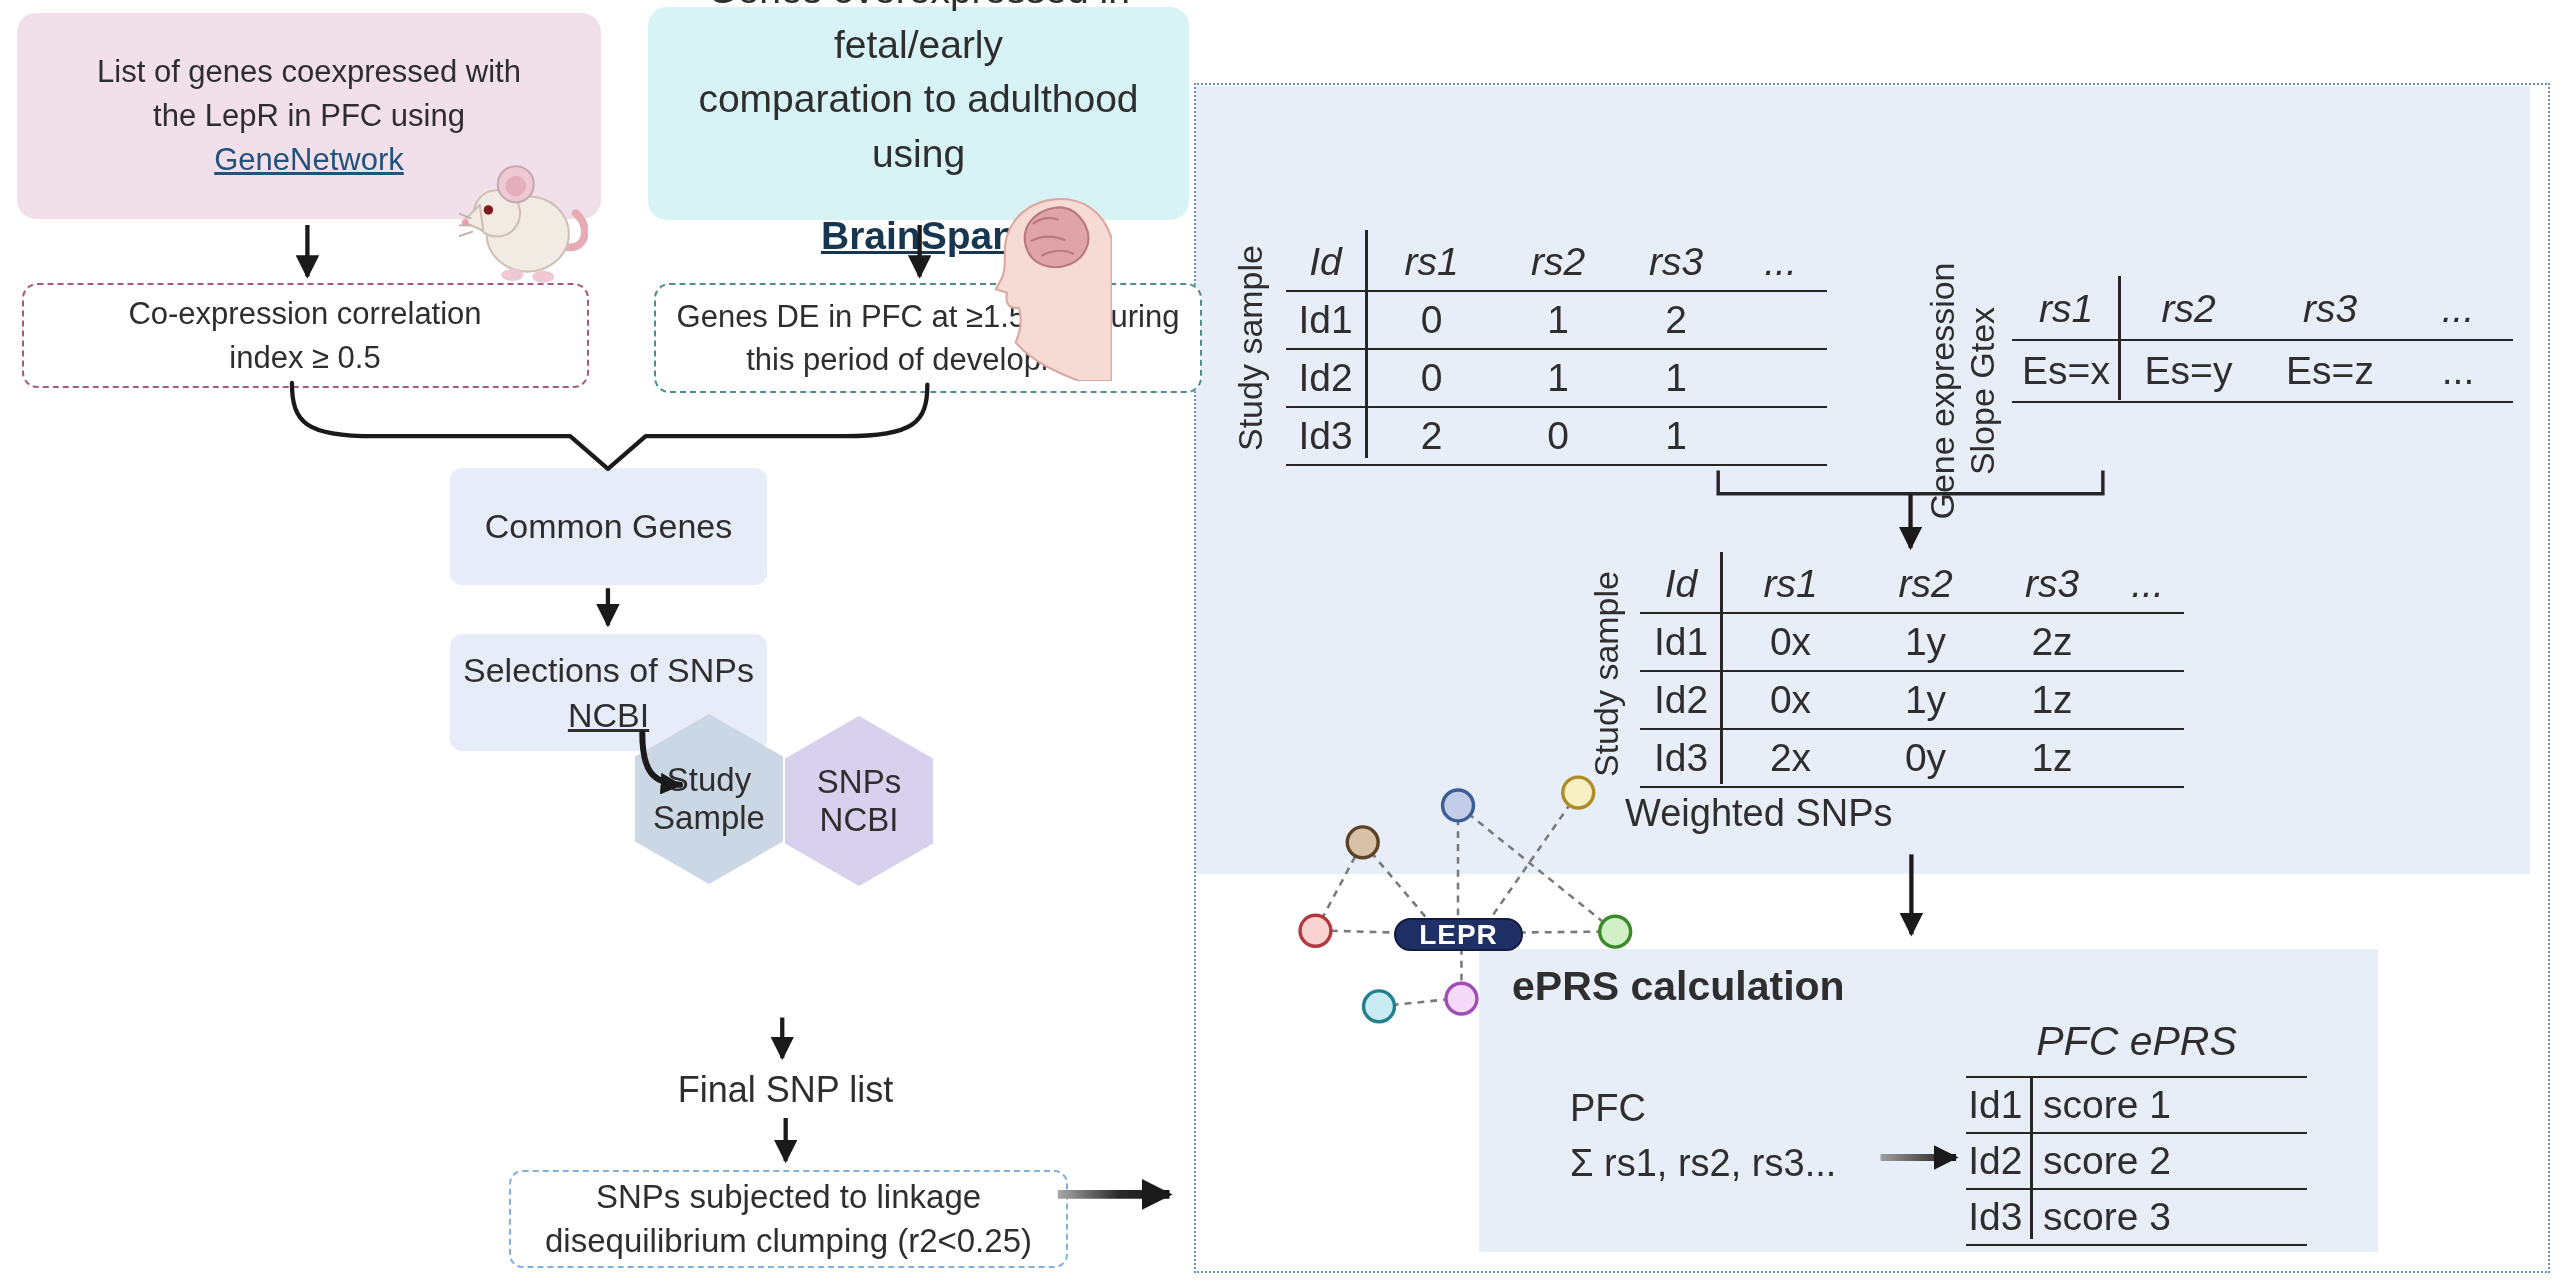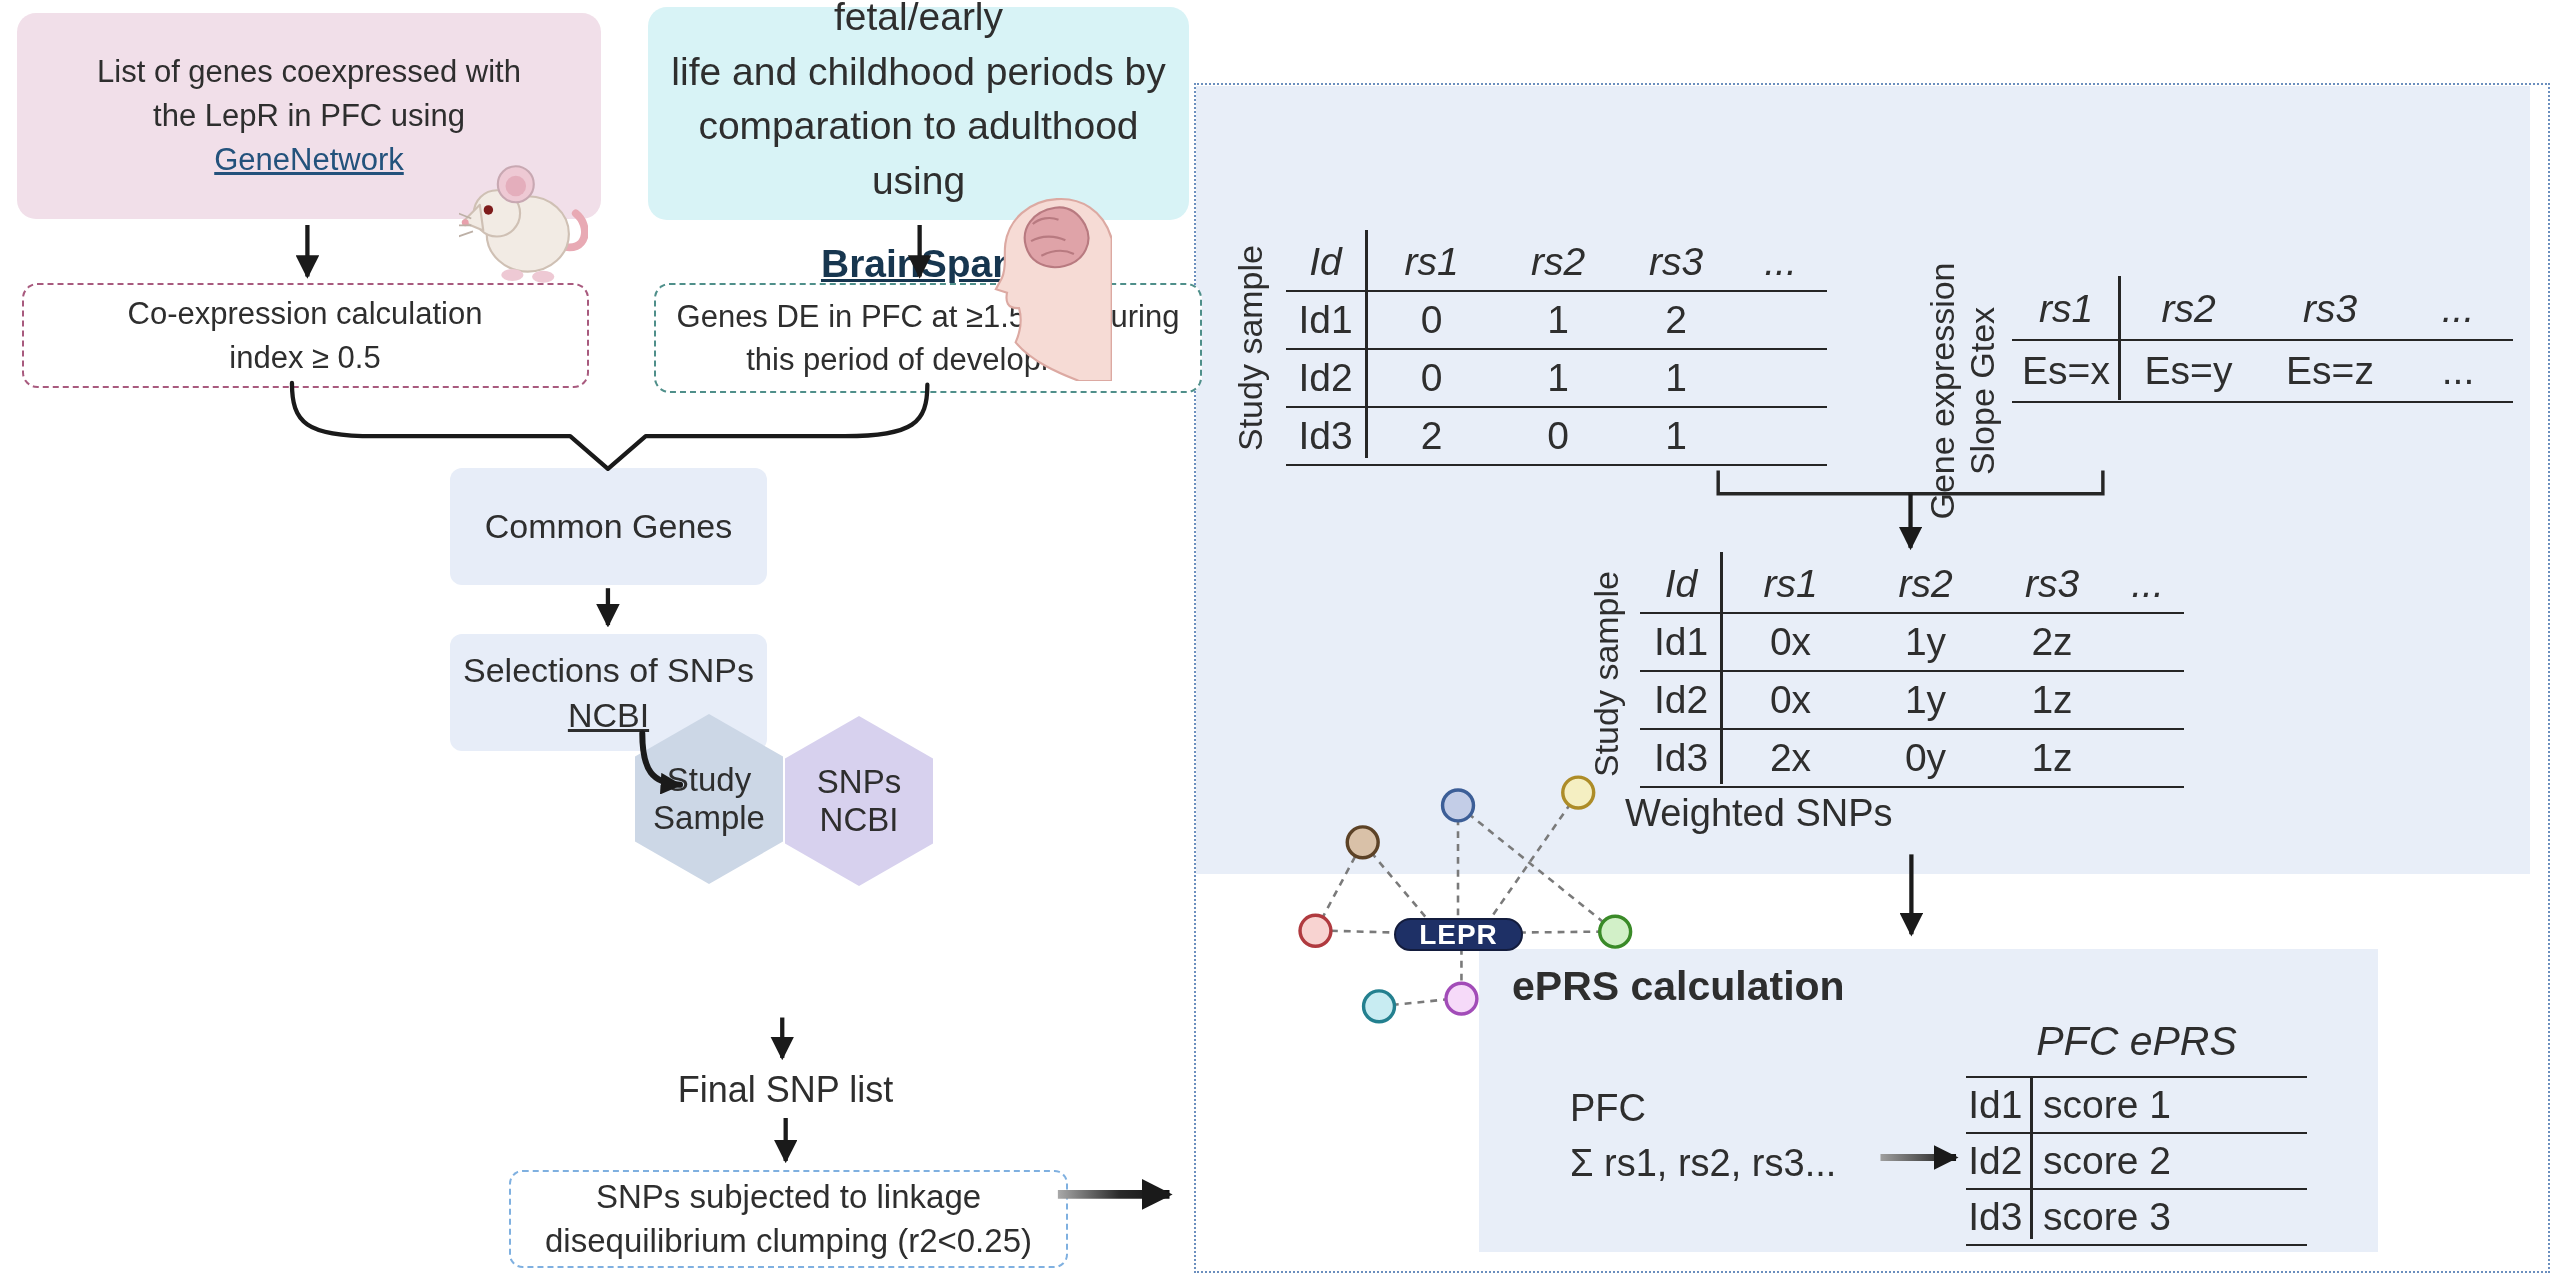--- a/index.html
+++ b/index.html
@@ -156,35 +156,34 @@
       <circle cx="34" cy="70" r="5.5" fill="#7e1b1b"></circle>
       <circle cx="7" cy="85" r="4" fill="#e8a0ac"></circle>
       <path d="M14,80 L-6,72 M14,88 L-8,88 M16,95 L-4,102" stroke="#bdb0a6" stroke-width="2" fill="none"></path>
       <ellipse cx="62" cy="146" rx="13" ry="7" fill="#eec9d4"></ellipse>
       <ellipse cx="98" cy="148" rx="13" ry="7" fill="#eec9d4"></ellipse>
     </svg>
   </div>
 
   <div class="abs box cyan-box z2">
     <div>Genes overexpressed in fetal/early</div>
-    <div>life and childhood periods by</div>
     <div>comparation to adulthood using</div>
     <div class="link-bs">BrainSpan</div>
   </div>
 
   <div class="abs z3" style="left:981px;top:194px;width:131px;height:187px;">
     <svg width="131" height="187" viewBox="0 0 152 218">
       <path d="M88,6 C55,8 32,30 28,58 C26,74 30,84 24,98 L17,111 L30,115 C28,125 30,134 44,133 C48,147 46,159 40,173 C60,197 94,210 114,218 L152,218 L152,52 C142,18 115,4 88,6 Z" fill="#f6dbd5" stroke="#dca9a2" stroke-width="2.5"></path>
       <path d="M86,16 C60,20 46,40 52,61 C57,80 77,89 97,84 C121,78 131,55 121,36 C112,20 100,14 86,16 Z" fill="#dfa3a8" stroke="#b87a80" stroke-width="2.5"></path>
       <path d="M60,35 C68,28 80,26 90,30 M58,55 C70,48 86,48 98,54 M70,72 C82,66 96,64 108,70" stroke="#b87a80" stroke-width="2.5" fill="none"></path>
     </svg>
   </div>
 
   <div class="abs box dash1 z2">
-    <div>Co-expression calculation</div>
+    <div>Co-expression correlation</div>
     <div>index ≥ 0.5</div>
   </div>
 
   <div class="abs box dash2 z2">
     <div>Genes DE in PFC at ≥1.5 fold during</div>
     <div>this period of development</div>
   </div>
 
   <div class="abs box common-box z2">
     <div>Common Genes</div>

